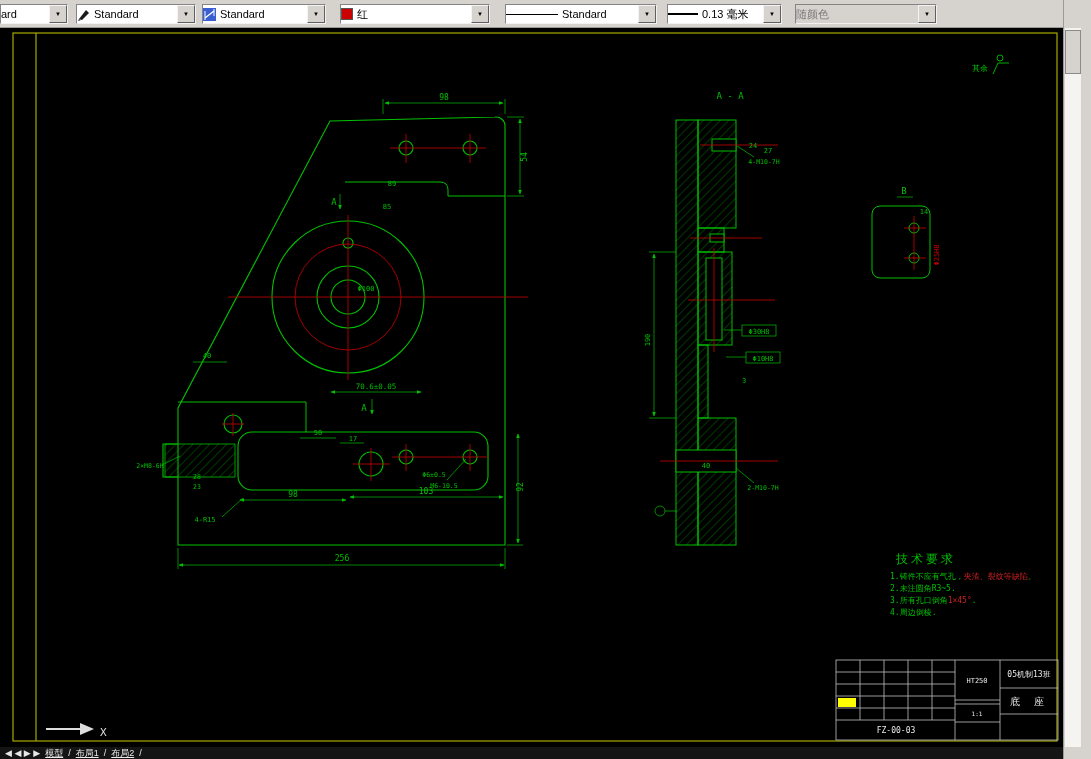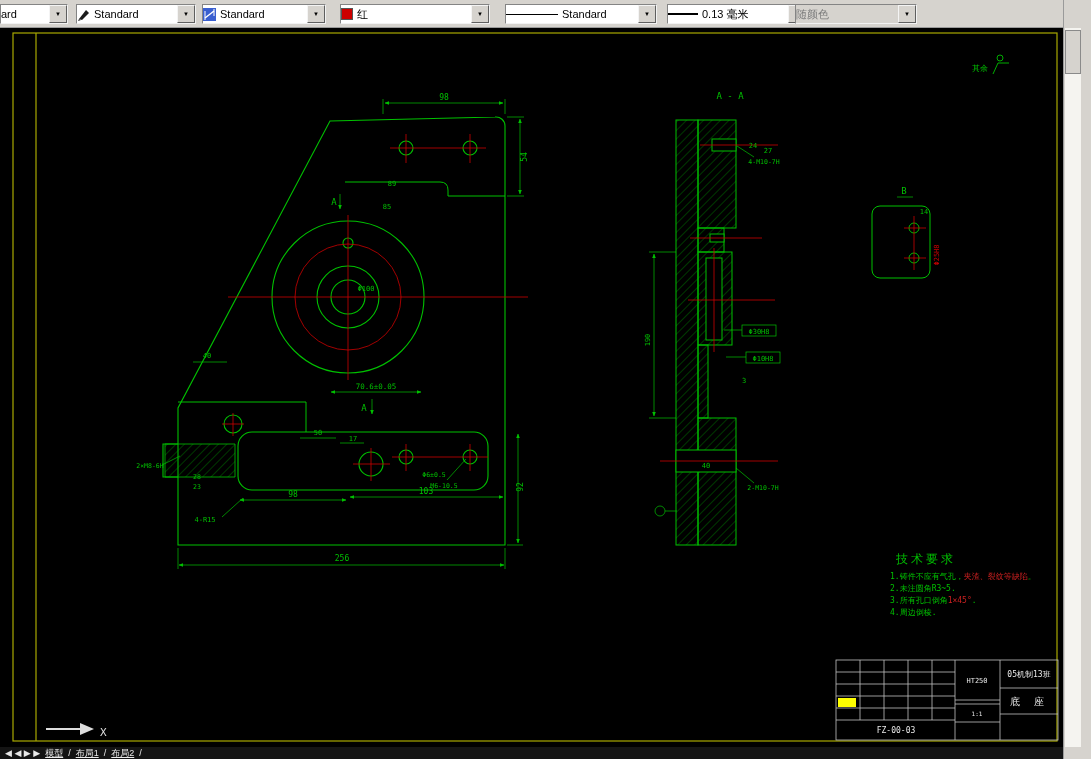--- a/index.html
+++ b/index.html
@@ -69,27 +69,27 @@
     <span>红</span>
     <span class="arrowbtn">▼</span>
   </div>
 
   <div class="combo" style="left:505px;width:152px;">
     <span class="ltline"></span>
     <span>Standard</span>
     <span class="arrowbtn">▼</span>
   </div>
 
-  <div class="combo" style="left:667px;width:140px;">
+  <div class="combo" style="left:667px;width:115px;">
     <span class="lwline"></span>
     <span>0.13 毫米</span>
     <span class="arrowbtn">▼</span>
   </div>
 
-  <div class="combo disabled" style="left:795px;width:122px;">
+  <div class="combo disabled" style="left:795px;width:142px;">
     <span>随颜色</span>
     <span class="arrowbtn">▼</span>
   </div>
 </div>
 
 <svg class="canvas" viewBox="0 28 1063 719" width="1063" height="719">
   <defs>
     <pattern id="h" width="6" height="6" patternUnits="userSpaceOnUse" patternTransform="rotate(45)">
       <line x1="0" y1="0" x2="0" y2="6" stroke="#00a000" stroke-width="0.7"></line>
     </pattern>

